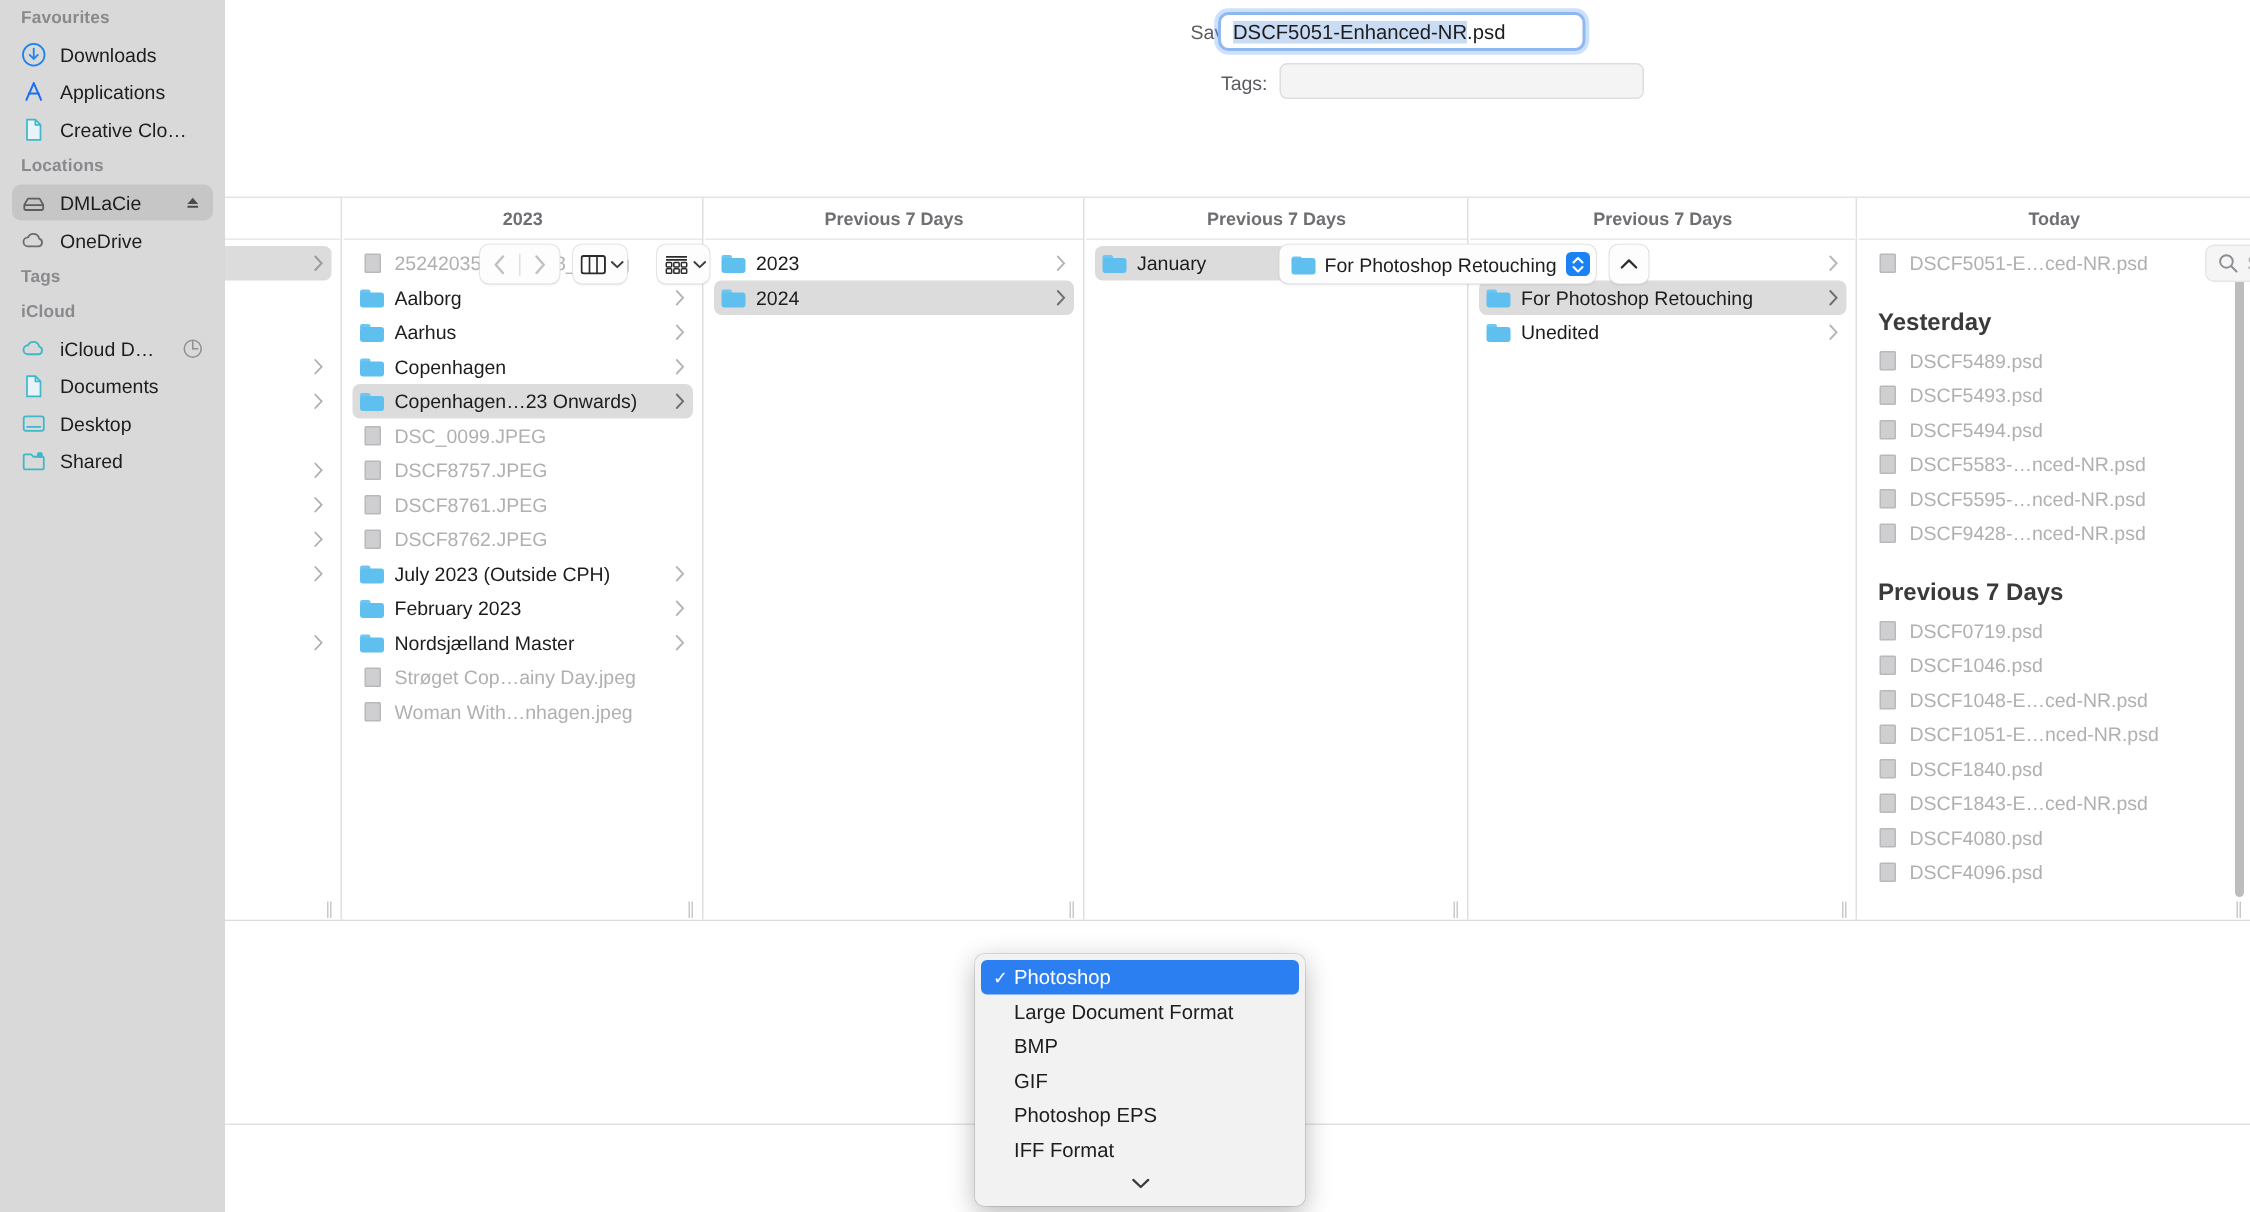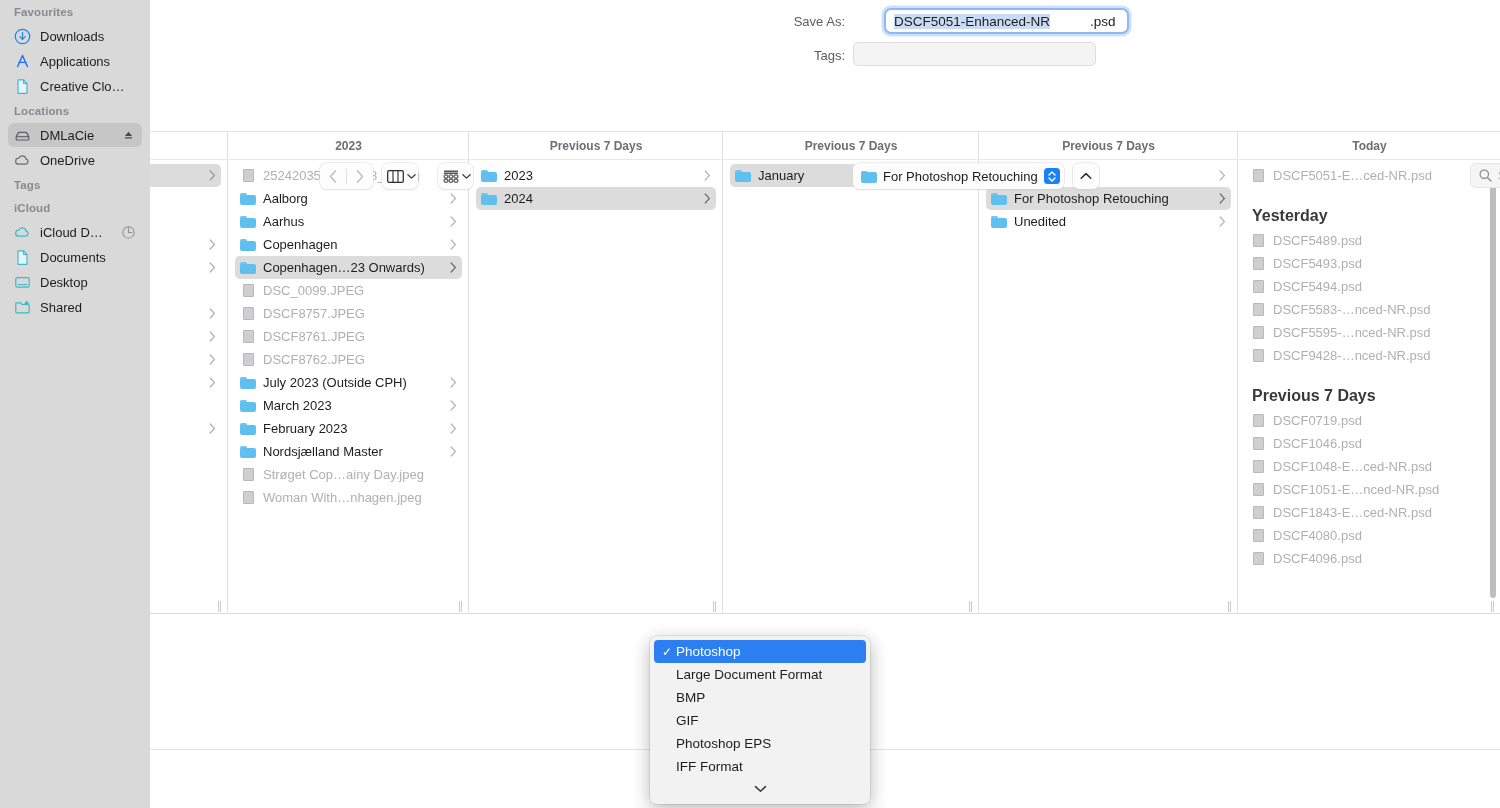--- a/index.html
+++ b/index.html
@@ -38,24 +38,23 @@
 
   
   .topform { position: absolute; left: 150px; top: 0; right: 0; height: 78px; background: #fff; }
   .flabel { font-size: 13px; color: #5c5c60; text-align: right; }
   .ffield {
     border: 1px solid #c6c6c8; border-radius: 6px; background: #fff;
     font-size: 13.5px; color: #1d1d1f; display: flex; align-items: center;
     padding: 0 8px;
   }
   #save-as-field {
-    position: absolute; left: 734px; top: 8px; width: 245px; height: 26px;
+    position: absolute; left: 662px; top: 8px; width: 245px; height: 26px;
     border: 2px solid #90b8f0; border-radius: 7px;
     box-shadow: 0 0 0 2.5px rgba(100,160,245,0.32);
-    gap: 40px;
   }
   #save-as-field .sel { background: #c9dcf3; }
   #tags-field {
     position: absolute; left: 703px; top: 42px; width: 243px; height: 24px;
     background: #f4f4f4; border: 1px solid #dedede; border-radius: 5px;
   }
   .lbl-saveas { position: absolute; left: 600px; top: 14px; width: 95px; }
   .lbl-tags   { position: absolute; left: 600px; top: 48px; width: 95px; }
 
   
@@ -349,31 +348,20 @@
             <span class="arrow">
               <svg width="7" height="11" viewBox="0 0 7 11">
                 <path d="M1.2 1 L5.4 5.5 L1.2 10" stroke="#b6b6b8" stroke-width="1.25" fill="none" stroke-linecap="round"></path>
               </svg>
             </span>
           </div>
           <div class="frow">
             <span class="ficon">
               <span class="folder"></span>
             </span>
-            <span class="name">March 2023</span>
-            <span class="arrow">
-              <svg width="7" height="11" viewBox="0 0 7 11">
-                <path d="M1.2 1 L5.4 5.5 L1.2 10" stroke="#b6b6b8" stroke-width="1.25" fill="none" stroke-linecap="round"></path>
-              </svg>
-            </span>
-          </div>
-          <div class="frow">
-            <span class="ficon">
-              <span class="folder"></span>
-            </span>
             <span class="name">February 2023</span>
             <span class="arrow">
               <svg width="7" height="11" viewBox="0 0 7 11">
                 <path d="M1.2 1 L5.4 5.5 L1.2 10" stroke="#b6b6b8" stroke-width="1.25" fill="none" stroke-linecap="round"></path>
               </svg>
             </span>
           </div>
           <div class="frow">
             <span class="ficon">
               <span class="folder"></span>
@@ -565,20 +553,26 @@
             <span class="ficon">
               <span class="thumb"></span>
             </span>
             <span class="name">DSCF1048-E…ced-NR.psd</span>
           </div>
           <div class="frow dim">
             <span class="ficon">
               <span class="thumb"></span>
             </span>
             <span class="name">DSCF1051-E…nced-NR.psd</span>
+          </div>
+          <div class="frow dim">
+            <span class="ficon">
+              <span class="thumb"></span>
+            </span>
+            <span class="name">DSCF1840.psd</span>
           </div>
           <div class="frow dim">
             <span class="ficon">
               <span class="thumb"></span>
             </span>
             <span class="name">DSCF1843-E…ced-NR.psd</span>
           </div>
           <div class="frow dim">
             <span class="ficon">
               <span class="thumb"></span>

